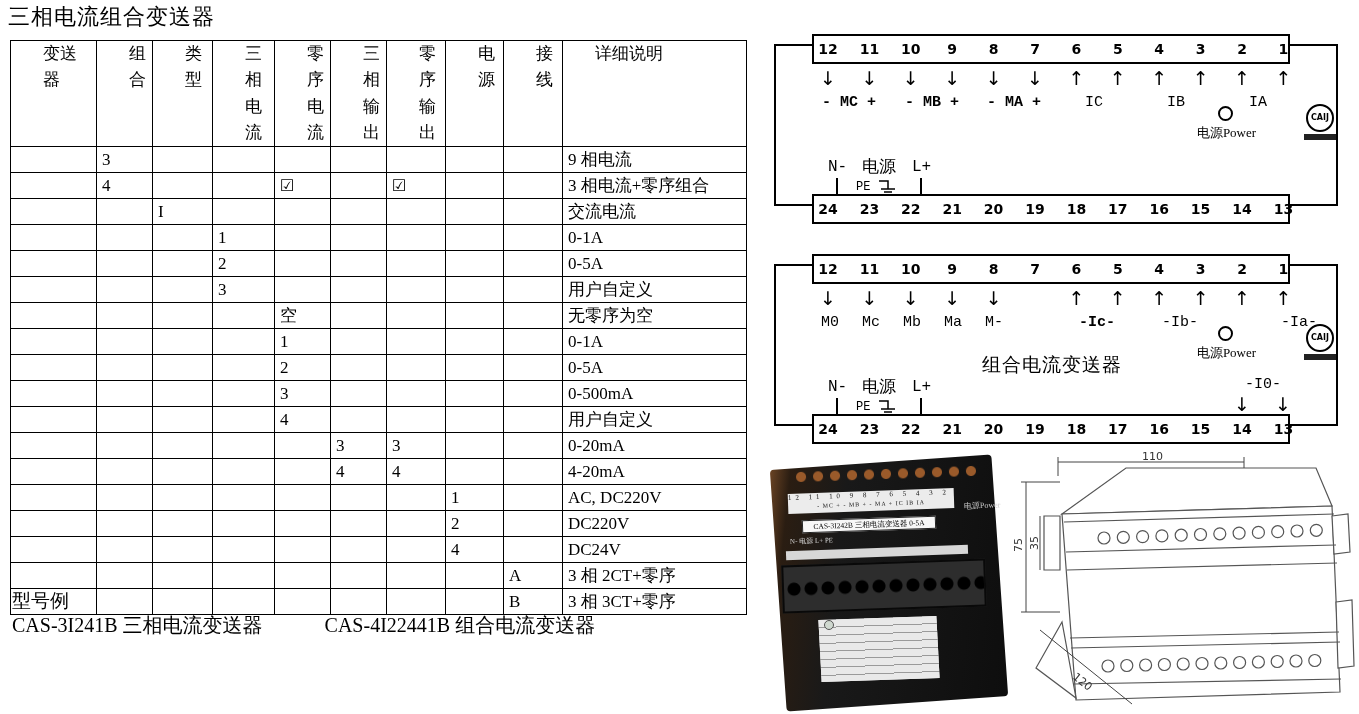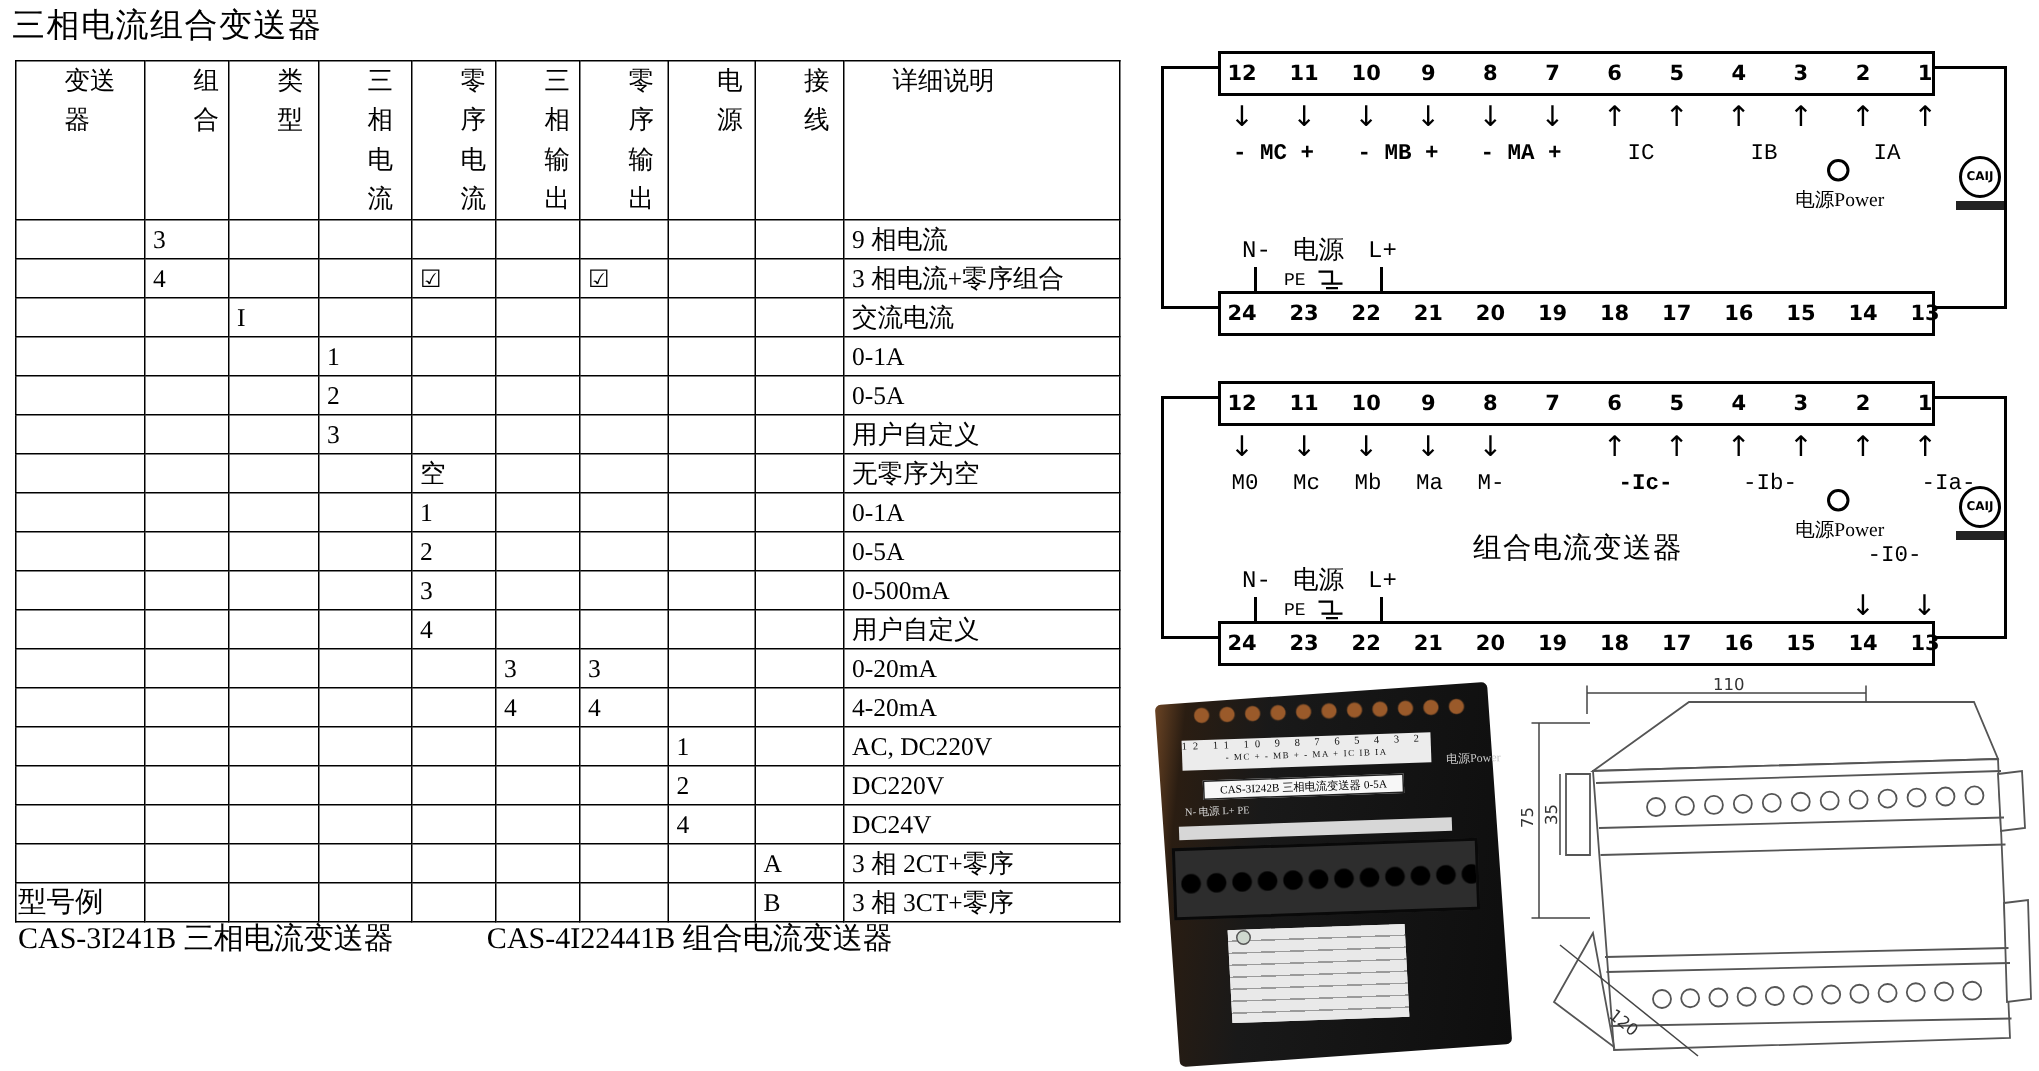--- a/index.html
+++ b/index.html
@@ -49,21 +49,21 @@
         border-radius:50%;text-align:center;line-height:24px;font-size:8px;font-weight:bold;
         font-family:"DejaVu Sans",sans-serif;}
   .logosub{position:absolute;left:532px;top:104px;width:32px;height:6px;background:#222;}
   .sn{position:absolute;left:56px;top:128px;font-size:16px;}
   .smid{position:absolute;left:90px;top:125px;font-size:17px;font-family:"Liberation Serif",serif;}
   .sl{position:absolute;left:140px;top:128px;font-size:16px;}
   .pe{position:absolute;left:84px;top:150px;font-size:12px;}
   .gnd{position:absolute;left:106px;top:149px;}
   .tick{position:absolute;top:148px;width:2px;height:17px;background:#000;}
   .tick.n{left:64px;} .tick.l{left:148px;}
-  .io{position:absolute;top:112px;transform:translateX(-50%);font-size:15px;white-space:nowrap;}
+  .io{position:absolute;top:126px;transform:translateX(-50%);font-size:15px;white-space:nowrap;}
 
   
   .photo{position:absolute;left:772px;top:458px;width:238px;height:252px;}
   .dev{position:absolute;left:6px;top:4px;width:222px;height:242px;border-radius:4px;
        transform:rotate(-4deg);
        background:linear-gradient(100deg,#6b4424 0%,#2a1d12 8%,#191919 30%,#0e0e0e 100%);}
   .p-topdots{position:absolute;left:20px;top:5px;width:186px;height:22px;transform:rotate(-2deg);
        background-image:radial-gradient(circle at 9px 11px,#9a5a2a 4.5px,transparent 5.5px);
        background-size:17px 22px;}
   .p-strip1{position:absolute;left:16px;top:33px;width:166px;height:20px;background:#ececec;

